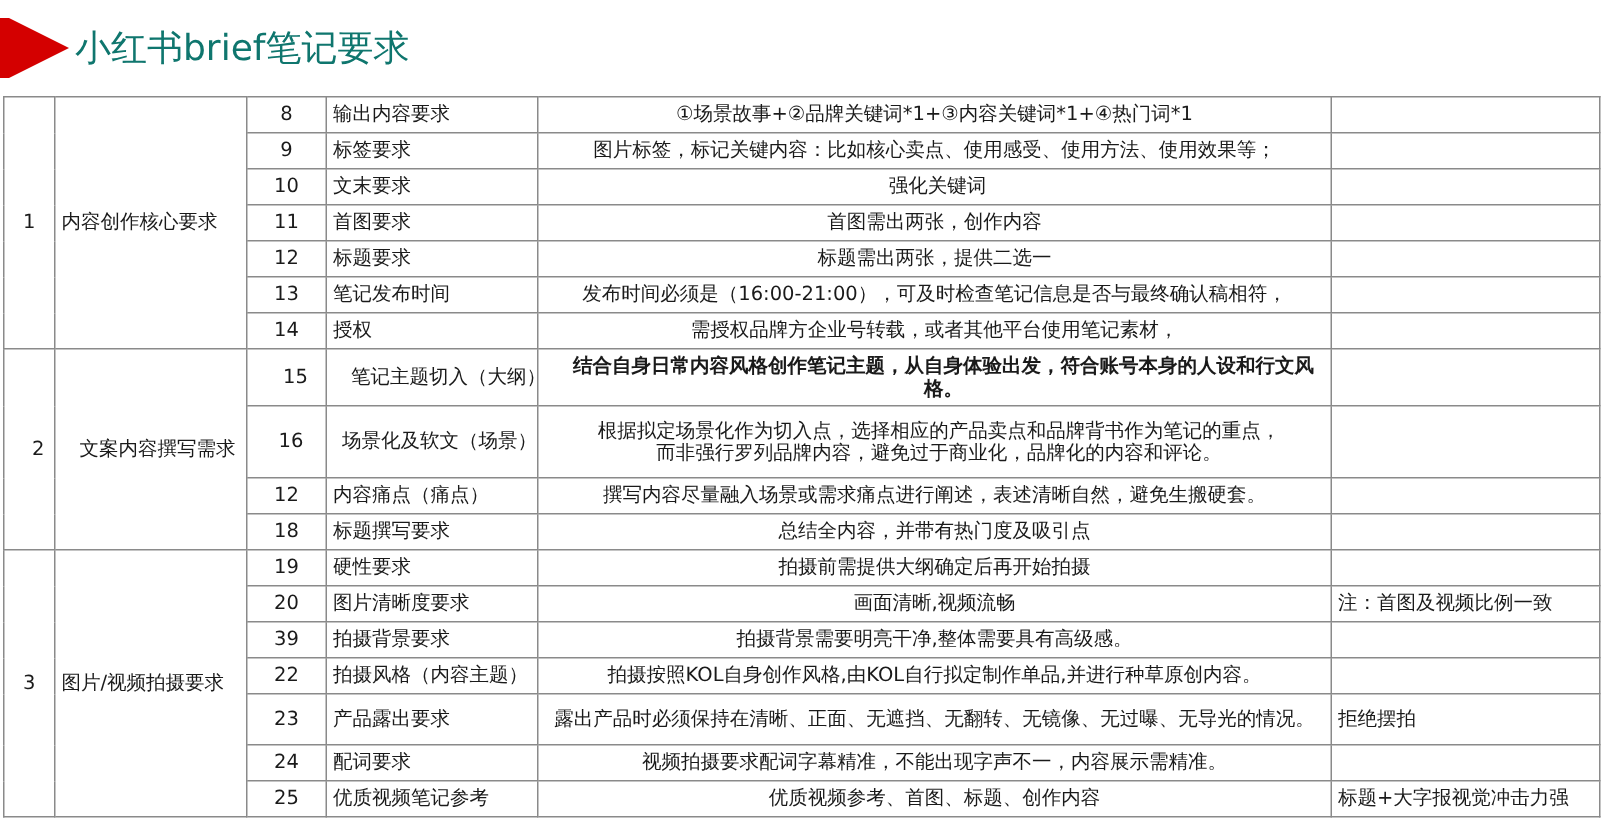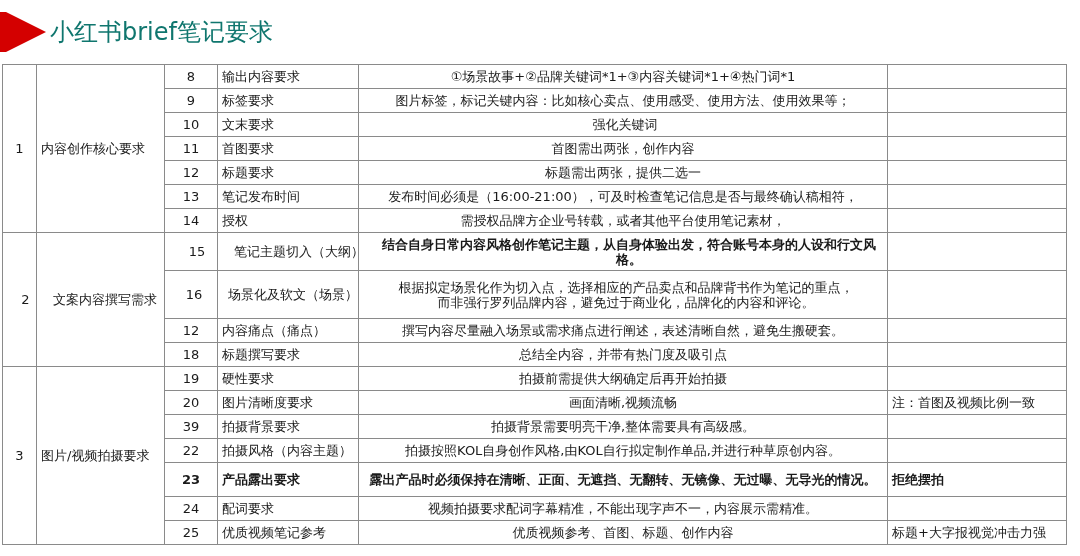--- a/index.html
+++ b/index.html
@@ -13,21 +13,21 @@
   table.brief td { border: 1px solid #8a8a8a; font-size: 13px; padding: 0 4px; height: 23px; line-height: 15px; vertical-align: middle; white-space: nowrap; overflow: hidden; }
   td.c-num { text-align: center; }
   td.c-cat { text-align: left; }
   td.c-idx { text-align: center; }
   td.c-item { text-align: left; }
   td.c-desc { text-align: center; padding-left: 3px; }
   td.c-desc.wrap { white-space: normal; font-weight: bold; }
   td.c-note { text-align: left; }
   tr.tall2 td { height: 37px; padding-left: 16px; }
   tr.tall3 td { height: 47px; padding-left: 10px; }
-  tr.tall23 td { height: 33px; font-weight: bold; }
+  tr.tall23 td { height: 33px; }
 </style>
 </head>
 <body>
 
 <div class="title-wrap">
   <div class="arrow">
     <svg width="46" height="40" viewBox="0 0 46 40">
       <polygon points="0,0 6,0 46,20 6,40 0,40" fill="#d40000"></polygon>
     </svg>
   </div>

